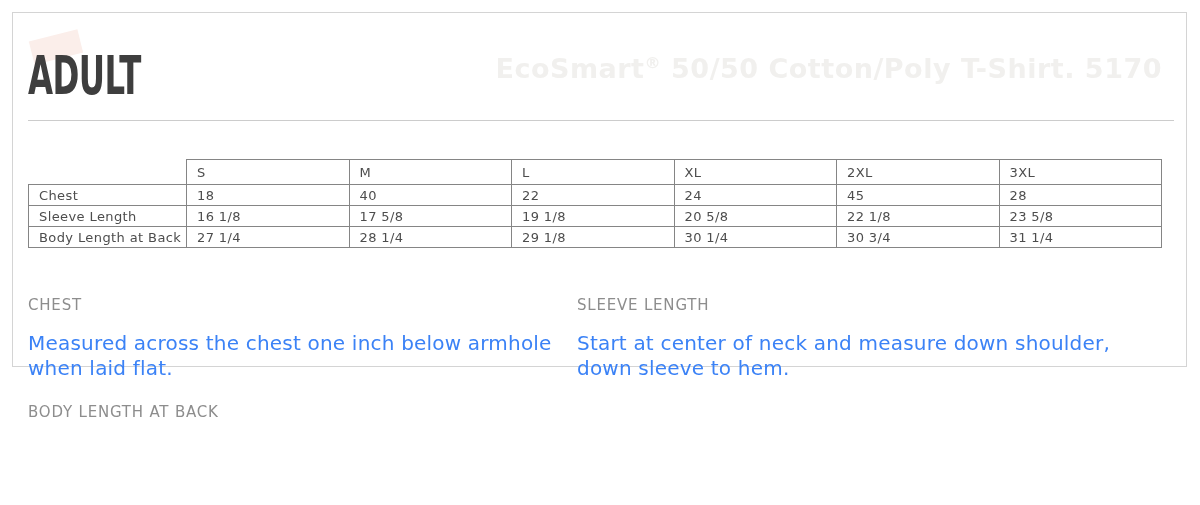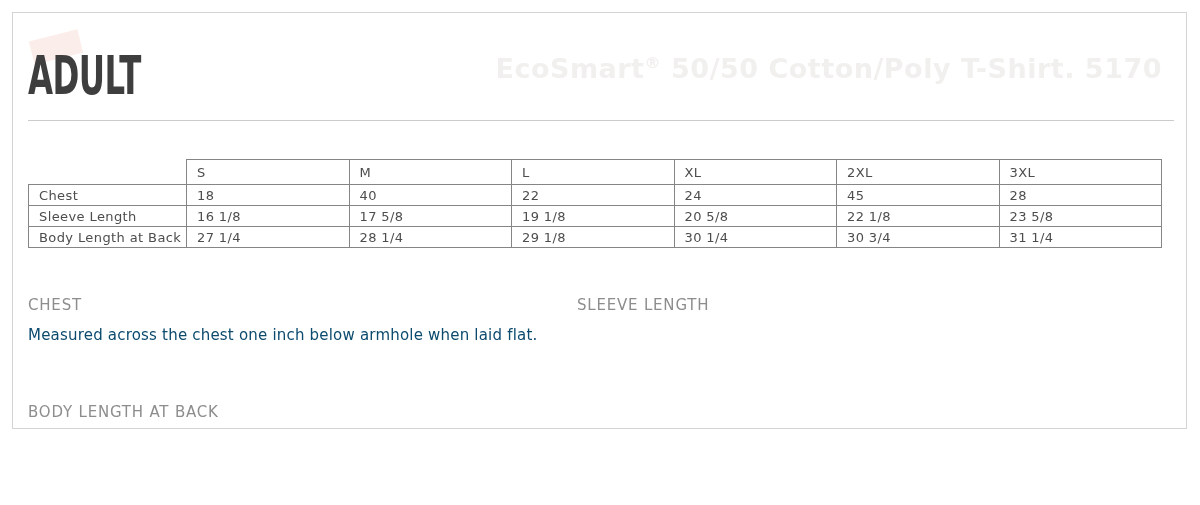--- a/index.html
+++ b/index.html
@@ -6,21 +6,21 @@
   html, body {
     width: 1200px; height: 505px;
     background: #ffffff;
     font-family: "DejaVu Sans", "Liberation Sans", sans-serif;
     position: relative;
     overflow: hidden;
   }
   .frame {
     position: absolute;
     left: 12px; top: 12px;
-    width: 1175px; height: 417px;
+    width: 1175px; height: 355px;
     border: 1px solid #d4d4d4;
     background: #ffffff;
   }
   
   .watermark {
     position: absolute;
     left: 18px; top: 22px;
     width: 50px; height: 24px;
     background: #fbeeea;
     transform: rotate(-14deg);
@@ -87,23 +87,23 @@
   
   .def {
     position: absolute;
   }
   .def .term {
     font-size: 15px;
     color: #8d8d8d;
     letter-spacing: 0.8px;
   }
   .def p {
-    margin-top: 9px;
-    font-size: 15px;
-    color: #0c4a6e;
+    margin-top: 17px;
+    font-size: 20px;
+    color: #3b82f6;
     letter-spacing: 0.2px;
     line-height: 25px;
   }
   .def-chest { left: 15px; top: 283px; width: 535px; }
   .def-sleeve { left: 564px; top: 283px; width: 548px; }
   .def-body { left: 15px; top: 390px; width: 560px; }
 </style>
 </head>
 <body>
 
@@ -172,19 +172,20 @@
     </tbody>
   </table>
 
   <div class="def def-chest">
     <div class="term">CHEST</div>
     <p>Measured across the chest one inch below armhole when laid flat.</p>
   </div>
 
   <div class="def def-sleeve">
     <div class="term">SLEEVE LENGTH</div>
+    <p>Start at center of neck and measure down shoulder, down sleeve to hem.</p>
   </div>
 
   <div class="def def-body">
     <div class="term">BODY LENGTH AT BACK</div>
   </div>
 
 </div>
 
 </body></html>

